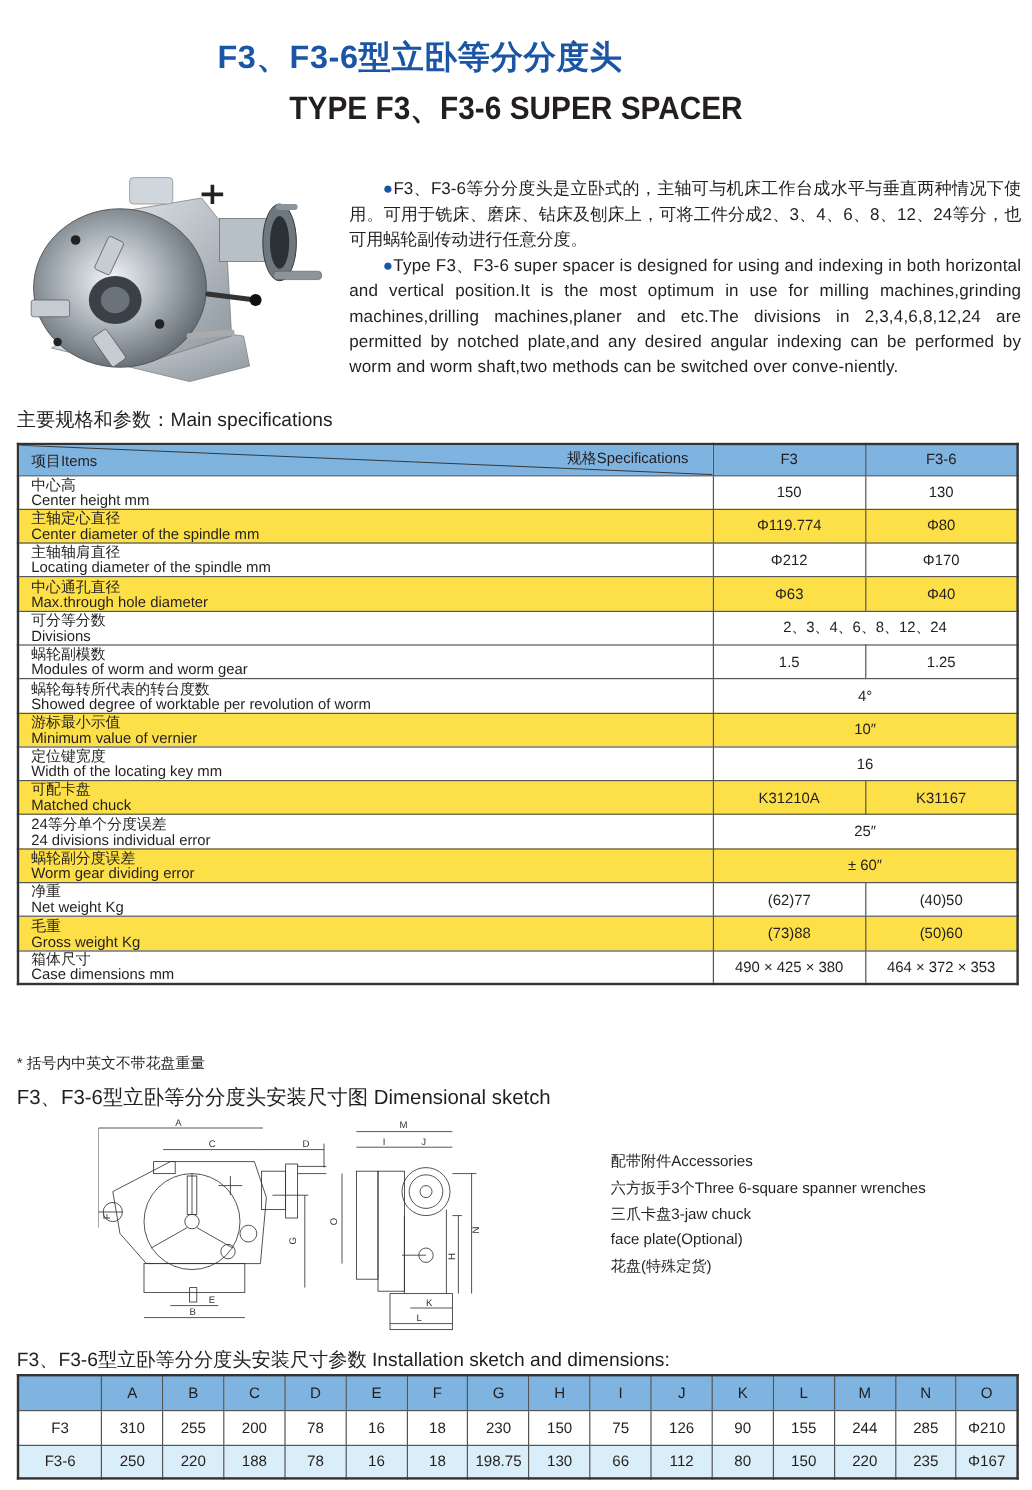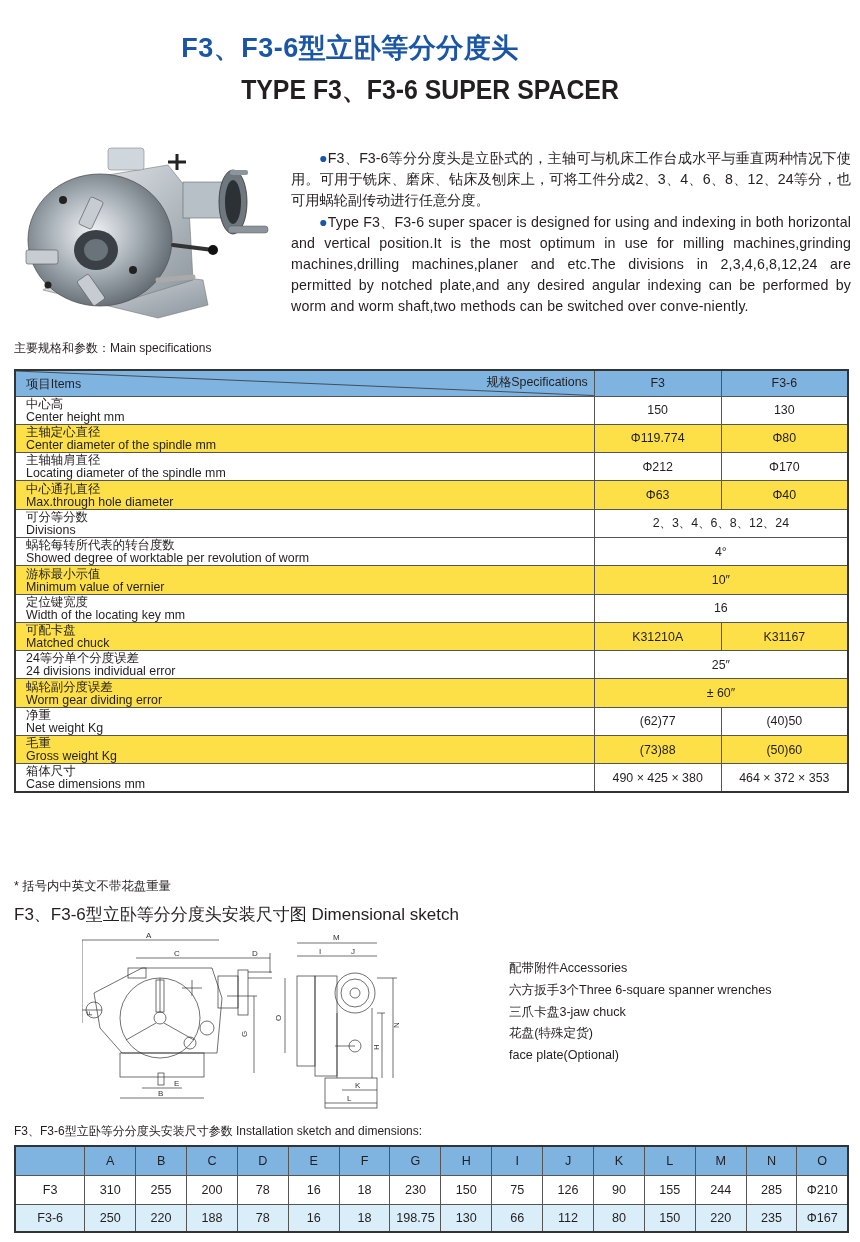--- a/index.html
+++ b/index.html
@@ -8,35 +8,35 @@
 
   .title-cn { position: absolute; top: 30px; left: 0; width: 700px; text-align: center; font-size: 27px; font-weight: bold; color: #1a55a6; letter-spacing: 0.5px; }
   .title-en { position: absolute; top: 72px; left: 0; width: 860px; text-align: center; font-size: 27px; font-weight: bold; color: #231f20; transform: scaleX(0.92); }
 
   .photo { position: absolute; left: 8px; top: 140px; width: 270px; height: 180px; }
 
   .intro { position: absolute; left: 291px; top: 148px; width: 560px; font-size: 14.2px; line-height: 21.2px; color: #231f20; text-align: justify; }
   .intro p { text-indent: 28px; }
   .bullet { color: #1a55a6; }
 
-  .sec-title { position: absolute; left: 14px; font-size: 12px; color: #231f20; }
+  .sec-title { position: absolute; left: 14px; font-size: 16px; color: #231f20; }
 
   table { border-collapse: collapse; }
   .spec { position: absolute; left: 14px; top: 369px; width: 835px; border: 2px solid #333; font-size: 12.4px; }
   .spec td, .spec th { border: 1px solid #555; font-weight: normal; }
   .spec tr.head th { background: #7fb3e0; height: 26px; }
   .spec tr.row td { height: 28.3px; }
   .spec tr.alt td { background: #fde047; }
   .spec td.item { width: 580px; line-height: 13px; padding-left: 10px; vertical-align: bottom; padding-bottom: 0px; margin-left: 16px; }
   .spec td.item span { display: block; }
   .spec td.val { text-align: center; width: 127px; vertical-align: middle; }
   .spec th.c1 { text-align: right; position: relative; padding: 0 0; }
   .spec th.c2 { text-align: center; width: 127px; }
   .hdr-left { position: absolute; left: 10px; bottom: 3px; }
-  .hdr-right { position: absolute; right: 6px; top: 3px; margin-left: 42px; }
+  .hdr-right { position: absolute; right: 20px; top: 3px; margin-left: 42px; }
   .diag { position: absolute; left: 0; top: 0; width: 100%; height: 100%; }
 
   .note { position: absolute; left: 14px; top: 878px; font-size: 12.4px; color: #231f20; }
 
   .sketch { position: absolute; left: 82px; top: 928px; width: 360px; height: 182px; }
 
   .acc { position: absolute; left: 509px; top: 958px; font-size: 12.6px; line-height: 21.8px; color: #231f20; }
 
   .dim { position: absolute; left: 14px; top: 1145px; width: 835px; border: 2px solid #333; font-size: 12.6px; }
   .dim td, .dim th { border: 1px solid #555; text-align: center; font-weight: normal; }
@@ -146,20 +146,28 @@
         </td>
         <td class="val">Φ63</td>
         <td class="val">Φ40</td>
       </tr>
       <tr class="row">
         <td class="item">
           <span>可分等分数</span>
           <span>Divisions</span>
         </td>
         <td class="val" colspan="2">2、3、4、6、8、12、24</td>
+      </tr>
+      <tr class="row">
+        <td class="item">
+          <span>蜗轮副模数</span>
+          <span>Modules of worm and worm gear</span>
+        </td>
+        <td class="val">1.5</td>
+        <td class="val">1.25</td>
       </tr>
       <tr class="row">
         <td class="item">
           <span>蜗轮每转所代表的转台度数</span>
           <span>Showed degree of worktable per revolution of worm</span>
         </td>
         <td class="val" colspan="2">4°</td>
       </tr>
       <tr class="row alt">
         <td class="item">
@@ -303,22 +311,22 @@
       <line x1="28" y1="175" x2="80" y2="175"></line>
         <text x="50" y="173" fill="#333" stroke="none">L</text>
     </g>
   </svg>
 </div>
 
 <div class="acc">
   <div>配带附件Accessories</div>
   <div>六方扳手3个Three 6-square spanner wrenches</div>
   <div>三爪卡盘3-jaw chuck</div>
+  <div>face plate(Optional)</div>
   <div>花盘(特殊定货)</div>
-  <div>face plate(Optional)</div>
 </div>
 
 <div class="sec-title" style="top:1123px">F3、F3-6型立卧等分分度头安装尺寸参数 Installation sketch and dimensions:</div>
 
 <table class="dim">
   <tbody>
       <tr class="head" id="dim-head">
         <th style="width: 70px;"></th>
         <th style="width: 51px;">A</th>
         <th style="width: 51px;">B</th>

